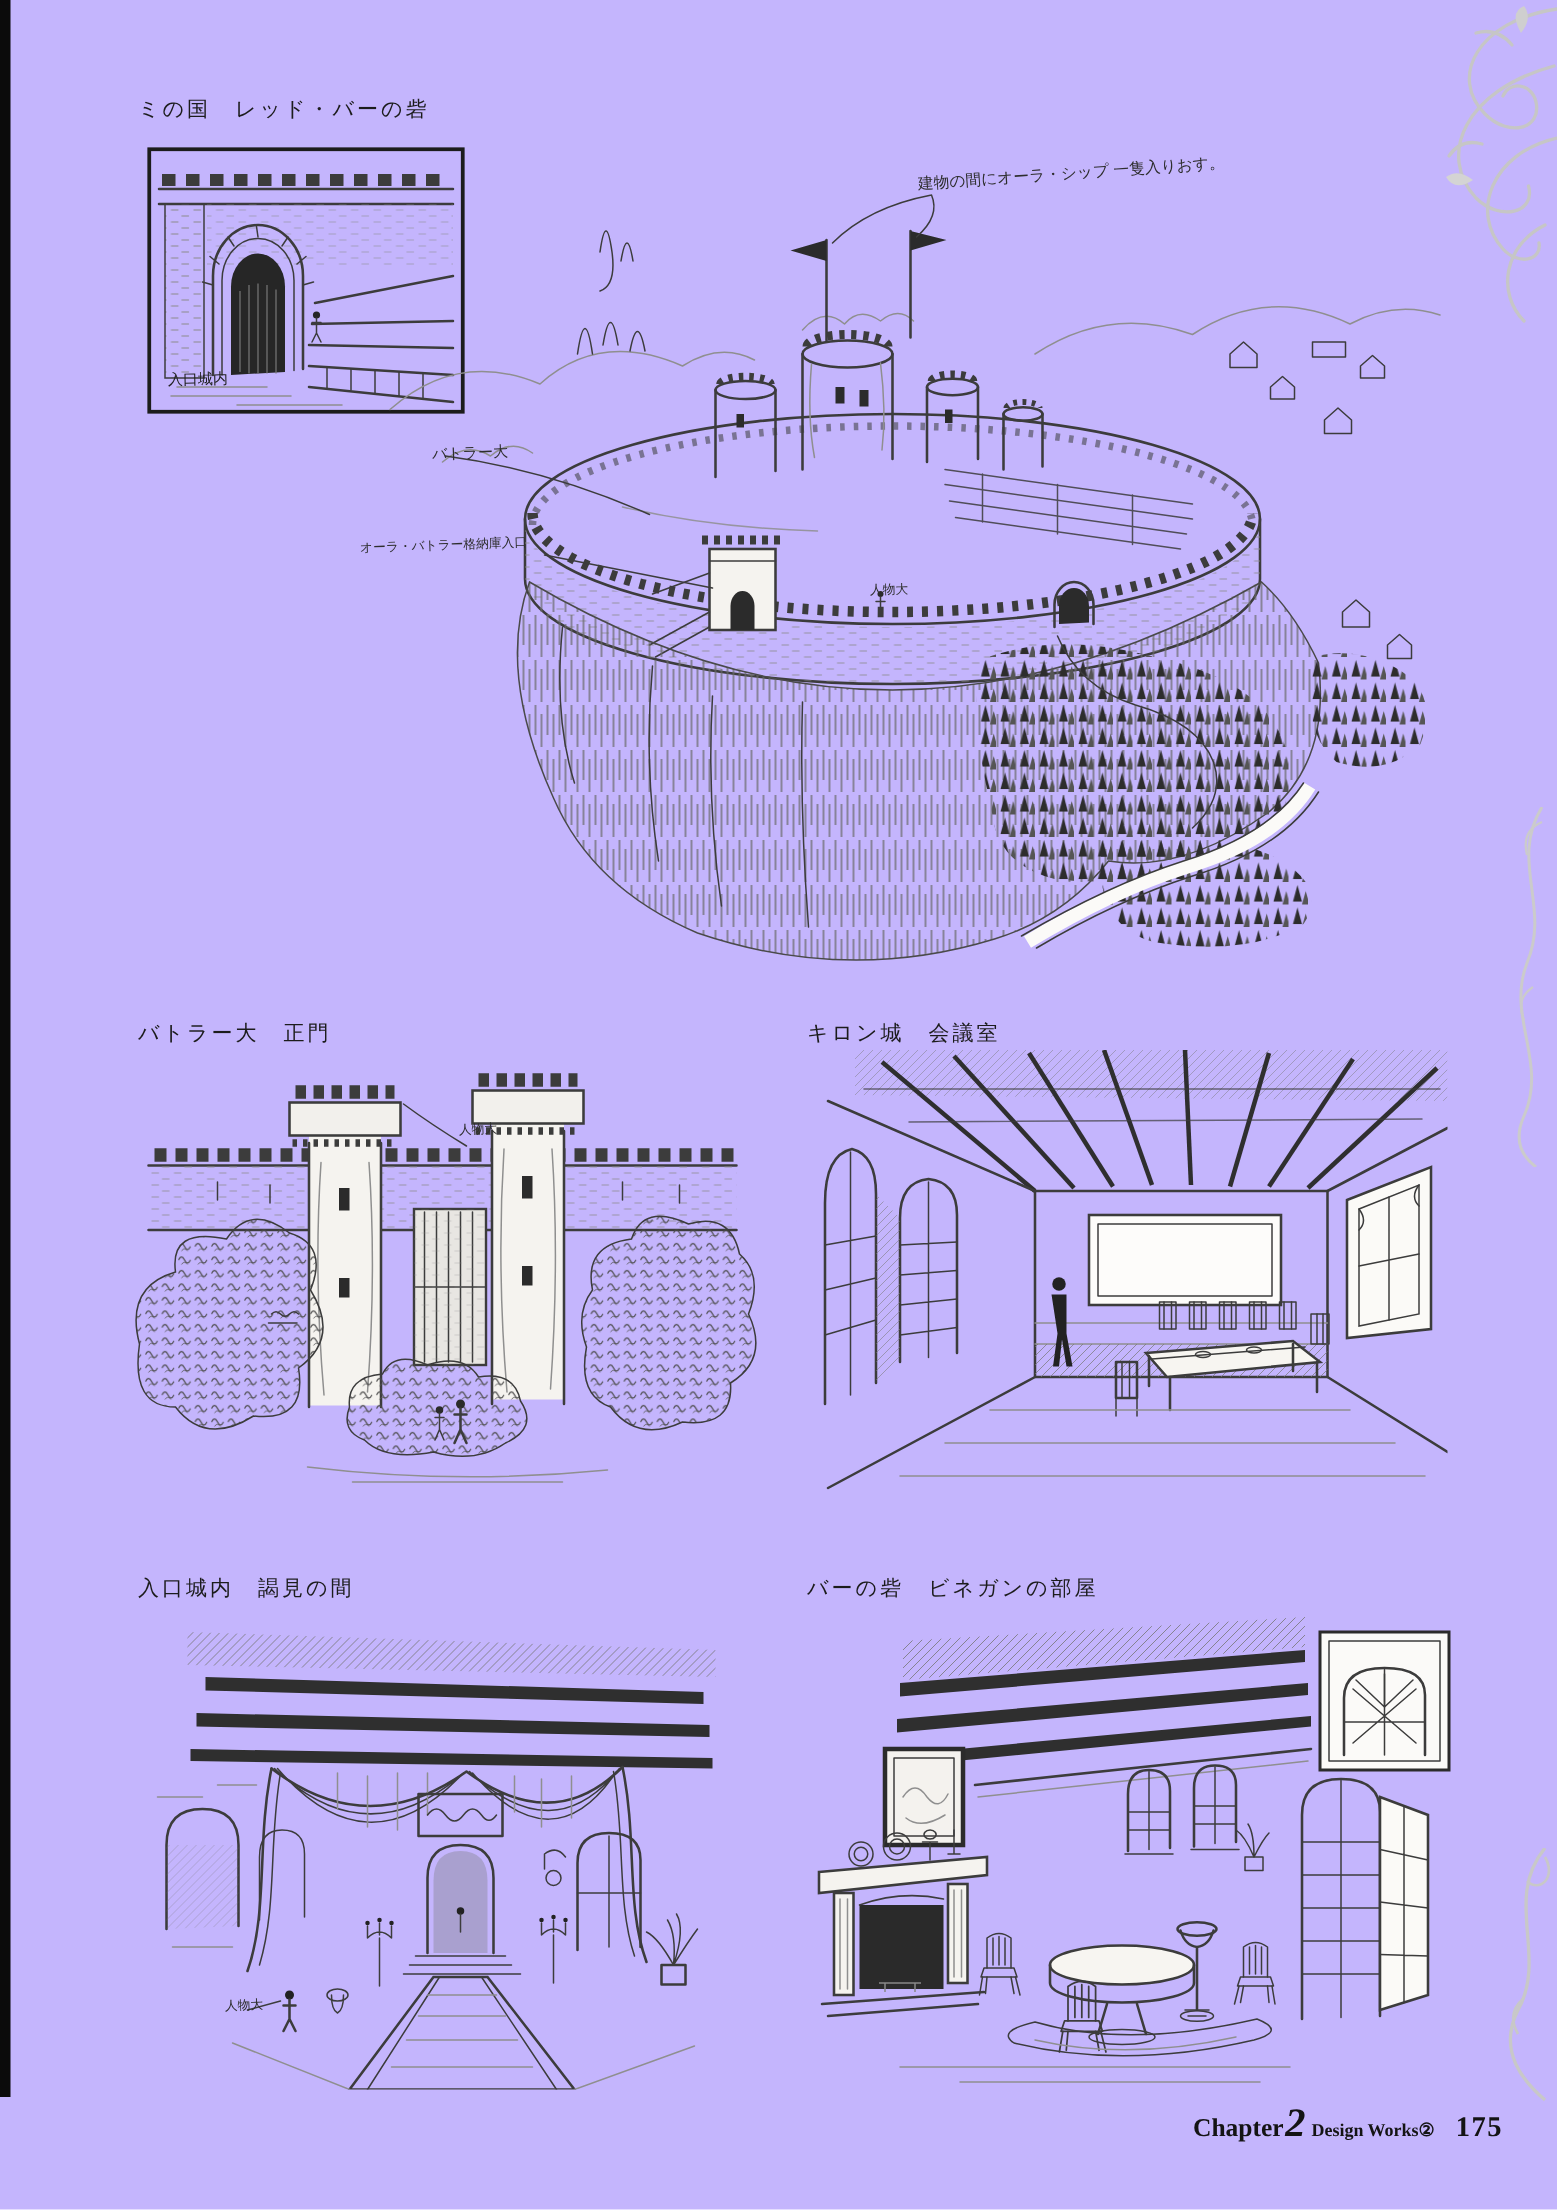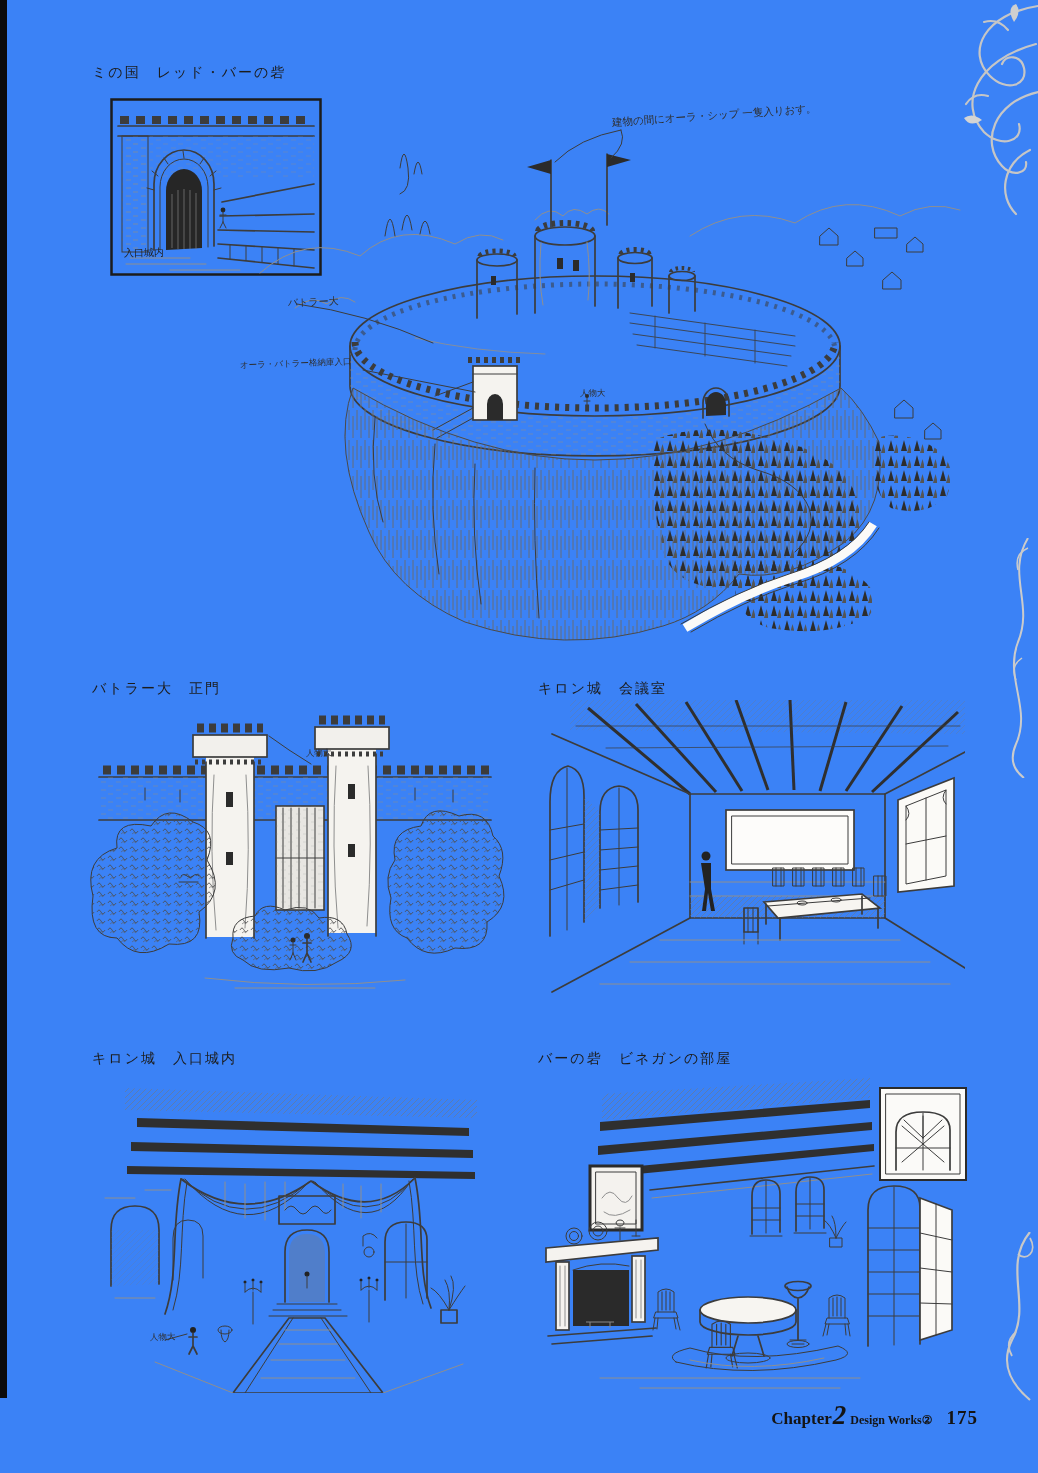--- a/index.html
+++ b/index.html
@@ -1,27 +1,27 @@
 <!DOCTYPE html>
 <html><head>
 <meta charset="utf-8">
 <style>
   html,body{margin:0;padding:0;background:#ffffff;}
-  .page{position:relative;width:1038px;height:1473px;background:#3b82f6;overflow:hidden;
+  .page{position:relative;width:1038px;height:1473px;background:#c4b5fd;overflow:hidden;
         font-family:"Liberation Sans", sans-serif;}
   .scan-bar{position:absolute;left:0;top:0;width:7px;height:1398px;background:#0b0b0b;}
   .jp-label{position:absolute;font-size:14px;font-weight:500;letter-spacing:2px;color:#1c1c1c;white-space:pre;}
   .ann{position:absolute;font-size:10px;color:#2e2e2e;white-space:nowrap;transform-origin:left center;}
   .ann.small{font-size:8.5px;}
   .drawing{position:absolute;}
   .drawing svg{display:block;width:100%;height:100%;}
   .inset{position:absolute;margin:0;}
   .inset-caption{position:absolute;left:14px;top:148px;font-size:10px;color:#222;transform:rotate(-1deg);}
   .orn{position:absolute;}
-  .footer{position:absolute;top:1402px;right:60px;display:flex;align-items:baseline;
+  .footer{position:absolute;top:1402px;right:36px;display:flex;align-items:baseline;
           font-family:"Liberation Serif", serif;color:#141414;}
   .f-ch{font-weight:700;font-size:17px;}
   .f-n2{font-style:italic;font-weight:700;font-size:27px;line-height:1;margin:0 4px 0 1px;}
   .f-t{font-weight:700;font-size:12px;}
   .f-p{font-size:19px;font-weight:700;margin-left:14px;letter-spacing:1px;}
   
   .sk{fill:none;stroke:#3c3c3c;stroke-width:1;stroke-linecap:round;stroke-linejoin:round;}
   .sk2{stroke-width:1.7;}
   .lt{stroke:#8f8f8f;}
 </style>
@@ -47,21 +47,21 @@
     <path d="M34,0 C12,36 40,66 24,104 C10,140 38,170 22,206 C14,224 22,234 30,240" stroke="#cbcbcb" stroke-width="2" fill="none"></path>
     <path d="M34,10 q-14,6 -10,22 M28,120 q-12,8 -6,22" stroke="#cbcbcb" stroke-width="1.5" fill="none"></path>
   </svg>
   <svg class="orn" style="left:986px;top:1232px;width:52px;height:170px" viewBox="0 0 52 170">
     <path d="M44,0 C16,34 46,72 26,108 C12,136 30,156 44,168" stroke="#c8c8c8" stroke-width="2.2" fill="none"></path>
     <path d="M44,6 C52,20 40,30 32,22 M30,100 q-12,10 -4,24" stroke="#c8c8c8" stroke-width="1.8" fill="none"></path>
   </svg>
 
   <h2 class="jp-label" style="left:92px;top:52px">ミの国　レッド・バーの砦</h2>
 
-  <figure class="inset" style="left:110px;top:98px;width:212px;height:166px">
+  <figure class="inset" style="left:98px;top:98px;width:212px;height:166px">
     <svg viewBox="0 0 212 178">
       <defs>
         <pattern id="pi-stone" width="15" height="8" patternUnits="userSpaceOnUse">
           <path d="M1,2 h5 M8,6 h5" stroke="#8c8c8c" stroke-width="0.7" fill="none"></path>
         </pattern>
       </defs>
       <rect x="1.5" y="1.5" width="209" height="175" fill="none" stroke="#1c1c1c" stroke-width="2.5"></rect>
       <path d="M10,22 H202" stroke="#3c3c3c" stroke-width="8" stroke-dasharray="9 7" fill="none"></path>
       <path class="sk sk2" d="M8,28 H204 M8,38 H204"></path>
       <rect x="12" y="38" width="26" height="116" fill="url(#pi-stone)" stroke="#3c3c3c" stroke-width="1"></rect>
@@ -300,21 +300,21 @@
       <rect x="204" y="208" width="14" height="24" class="sk sk2"></rect>
       <path class="sk" d="M208,208 v24 M213,208 v24 M204,232 v12 M218,232 v12"></path>
 
       <circle cx="166" cy="156" r="4.5" fill="#222"></circle>
       <path d="M161,163 h10 v26 l4,22 h-4 l-3,-18 -2,18 h-4 l3,-22 z" fill="#222"></path>
 
       <path class="sk lt" d="M120,240 H360 M90,262 H390 M60,284 H410"></path>
     </svg>
   </div>
 
-  <h2 class="jp-label" style="left:92px;top:1038px">キロン城　入口城内</h2>
+  <h2 class="jp-label" style="left:92px;top:1038px">入口城内　謁見の間</h2>
 
   <div class="drawing" style="left:85px;top:1078px;width:420px;height:315px">
     <svg viewBox="0 0 420 315">
       <defs>
         <pattern id="pa-diag" width="6" height="6" patternUnits="userSpaceOnUse">
           <path d="M0,6 L6,0" stroke="#777" stroke-width="0.6"></path>
         </pattern>
       </defs>
 
       <polygon points="40,10 392,22 392,40 40,32" fill="url(#pa-diag)" opacity="0.9"></polygon>

